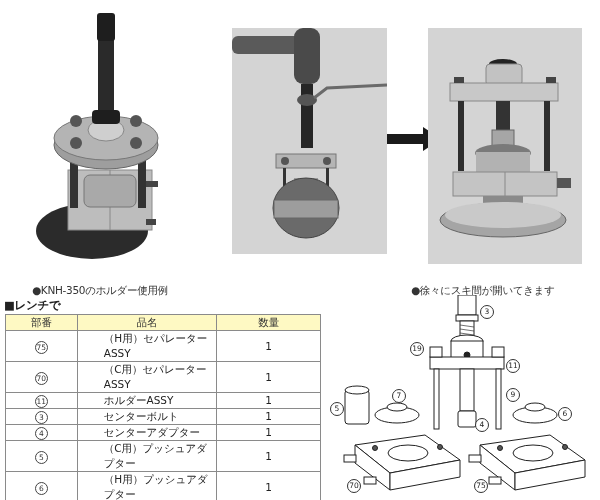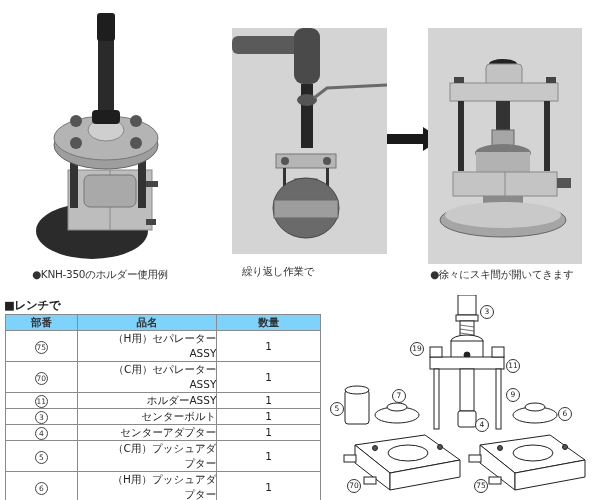--- a/index.html
+++ b/index.html
@@ -1,25 +1,25 @@
 <!DOCTYPE html>
 <html><head>
 <meta charset="utf-8">
 <style>
   html, body { margin:0; padding:0; background:#fff; }
   body { width:600px; height:500px; position:relative; overflow:hidden;
          font-family:"DejaVu Sans","Liberation Sans",sans-serif; color:#222; }
   .abs { position:absolute; }
   .photo { position:absolute; overflow:hidden; }
-  .caption { position:absolute; font-size:10.5px; line-height:13px; color:#333; letter-spacing:-0.3px; }
+  .caption { position:absolute; font-size:10.5px; line-height:13px; color:#333; letter-spacing:-0.3px;margin-top:16px; }
   .section-title { position:absolute; left:4px; top:298px; font-size:11.5px; font-weight:bold; color:#222; letter-spacing:-0.3px; }
   table.parts { position:absolute; left:5px; top:314px; width:316px; border-collapse:collapse; font-size:10.5px; }
   table.parts th, table.parts td { border:1px solid #8a8a8a; height:15px; padding:0; text-align:center; line-height:15px; }
-  table.parts th { background:#7dd3fc; font-weight:bold; color:#333; }
-  table.parts td.name { text-align:right; padding-left:26px; }
+  table.parts th { background:#fef9c3; font-weight:normal; color:#333; }
+  table.parts td.name { text-align:left; padding-left:26px; }
   table.parts col.c1 { width:72px; } table.parts col.c2 { width:140px; } table.parts col.c3 { width:104px; }
   .circnum { display:inline-block; width:11px; height:11px; border:1px solid #444; border-radius:50%;
              font-size:7.5px; line-height:11px; text-align:center; color:#333; }
   .diag-label { position:absolute; width:12px; height:12px; border:1px solid #333; border-radius:50%;
                 background:#fff; font-size:7.5px; line-height:12px; text-align:center; color:#222; }
 </style>
 </head>
 <body>
 
 <div class="photo" style="left:20px;top:5px;width:140px;height:258px;">
@@ -57,21 +57,20 @@
     <circle cx="53" cy="133" r="4" fill="#555"></circle>
       <circle cx="95" cy="133" r="4" fill="#555"></circle>
     <rect x="51" y="140" width="3" height="40" fill="#333"></rect>
       <rect x="94" y="140" width="3" height="40" fill="#333"></rect>
     <rect x="62" y="150" width="24" height="22" fill="#9a9a9a"></rect>
     <ellipse cx="74" cy="180" rx="33" ry="30" fill="#6a6a6a" stroke="#444"></ellipse>
     <rect x="42" y="172" width="64" height="18" fill="#9d9d9d" stroke="#666"></rect>
   </svg>
 </div>
 <div class="caption" style="left:232px;top:265px;">
-  <div style="padding-left:10px;">繰り返し作業で</div>
 </div>
 
 <div class="abs" style="left:387px;top:127px;width:54px;height:24px;">
   <svg width="54" height="24" viewBox="0 0 54 24">
     <rect x="0" y="7" width="38" height="10" fill="#1a1a1a"></rect>
     <polygon points="36,0 54,12 36,24" fill="#1a1a1a"></polygon>
   </svg>
 </div>
 
 <div class="photo" style="left:428px;top:28px;width:154px;height:236px;background:#d4d4d4;">
@@ -88,21 +87,21 @@
     <ellipse cx="75" cy="125" rx="28" ry="9" fill="#7a7a7a"></ellipse>
     <rect x="48" y="124" width="54" height="20" fill="#b2b2b2"></rect>
     <rect x="25" y="144" width="104" height="24" fill="#c4c4c4" stroke="#888"></rect>
     <line x1="77" y1="144" x2="77" y2="168" stroke="#888"></line>
     <rect x="129" y="150" width="14" height="10" fill="#555"></rect>
     <rect x="55" y="168" width="40" height="12" fill="#8a8a8a"></rect>
     <ellipse cx="75" cy="192" rx="63" ry="17" fill="#a5a5a5" stroke="#666"></ellipse>
     <ellipse cx="75" cy="187" rx="58" ry="13" fill="#c9c9c9"></ellipse>
   </svg>
 </div>
-<div class="caption" style="left:430px;top:268px;">●徐々にスキ間が開いてきます</div>
+<div class="caption" style="left:411px;top:268px;">●徐々にスキ間が開いてきます</div>
 
 <div class="section-title">■レンチで</div>
 
 <table class="parts">
   <colgroup>
       <col class="c1">
       <col class="c2">
       <col class="c3">
     </colgroup>
   <thead>

